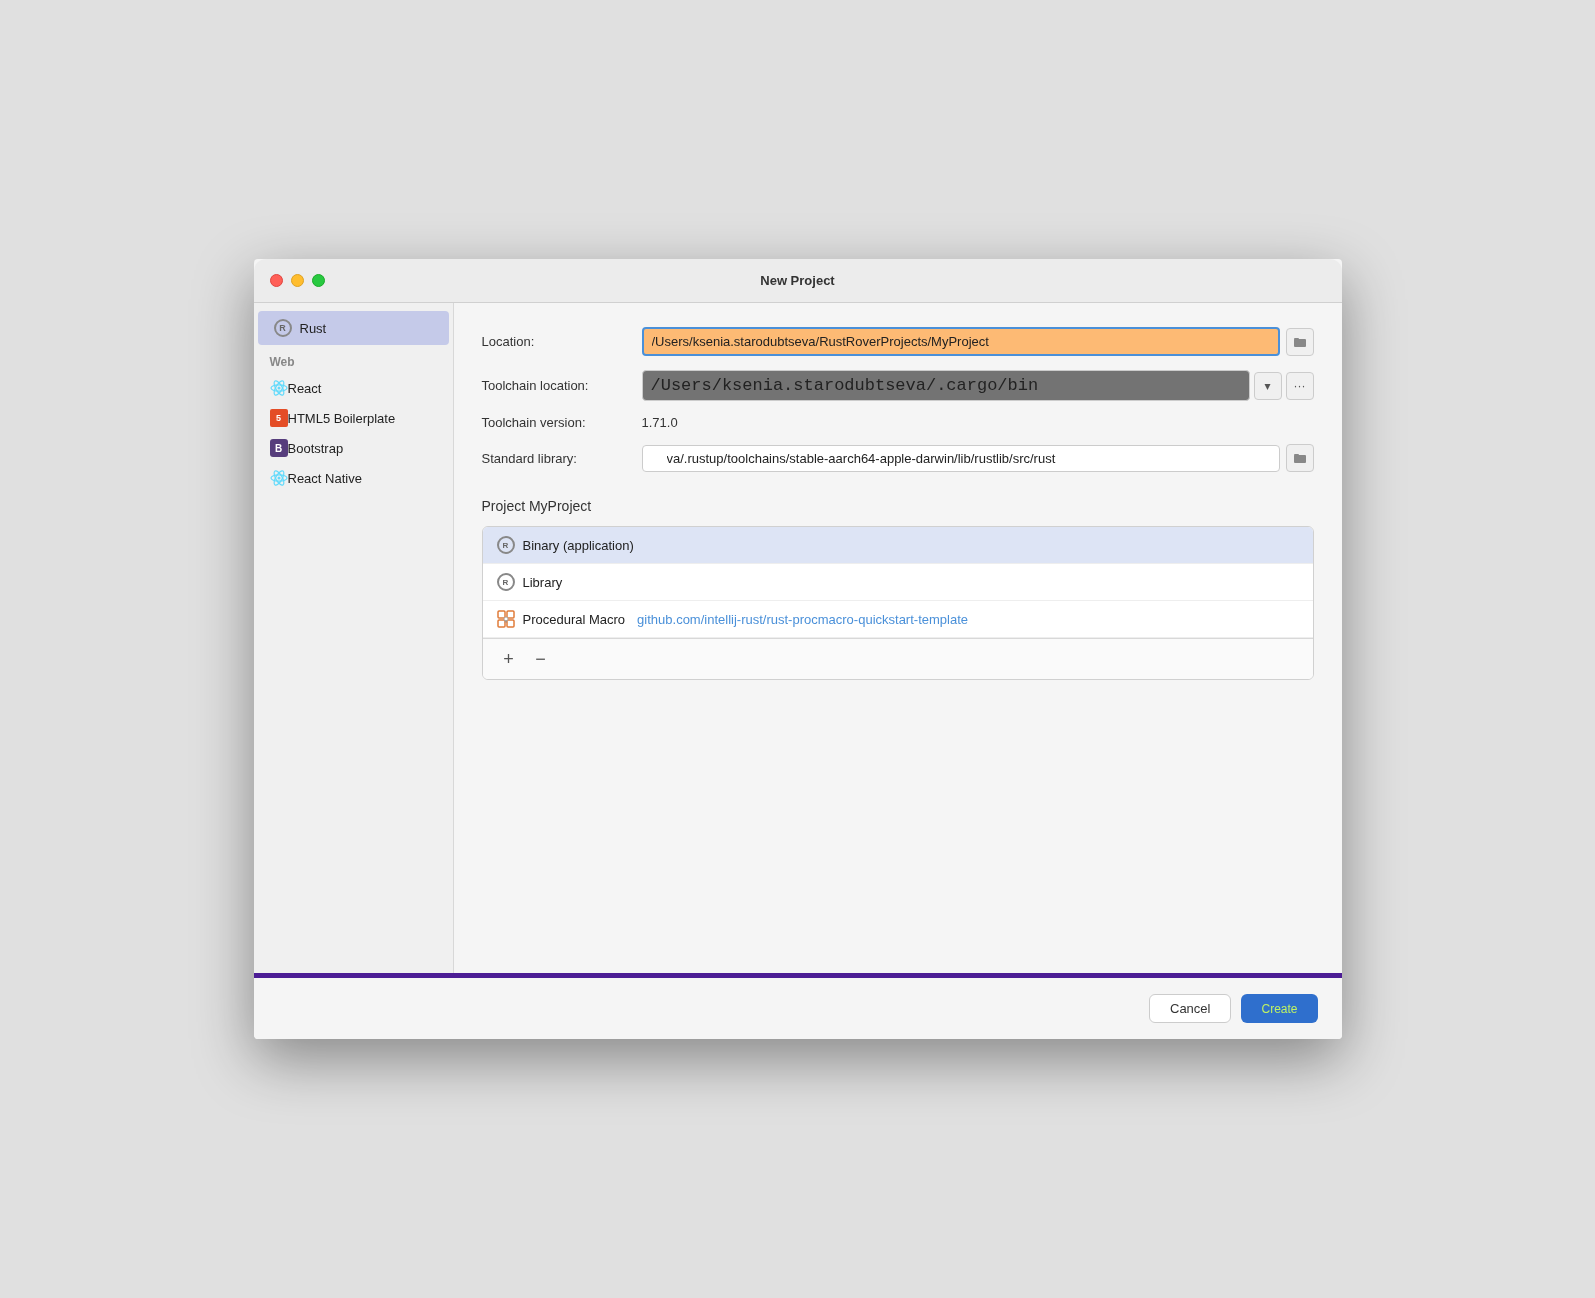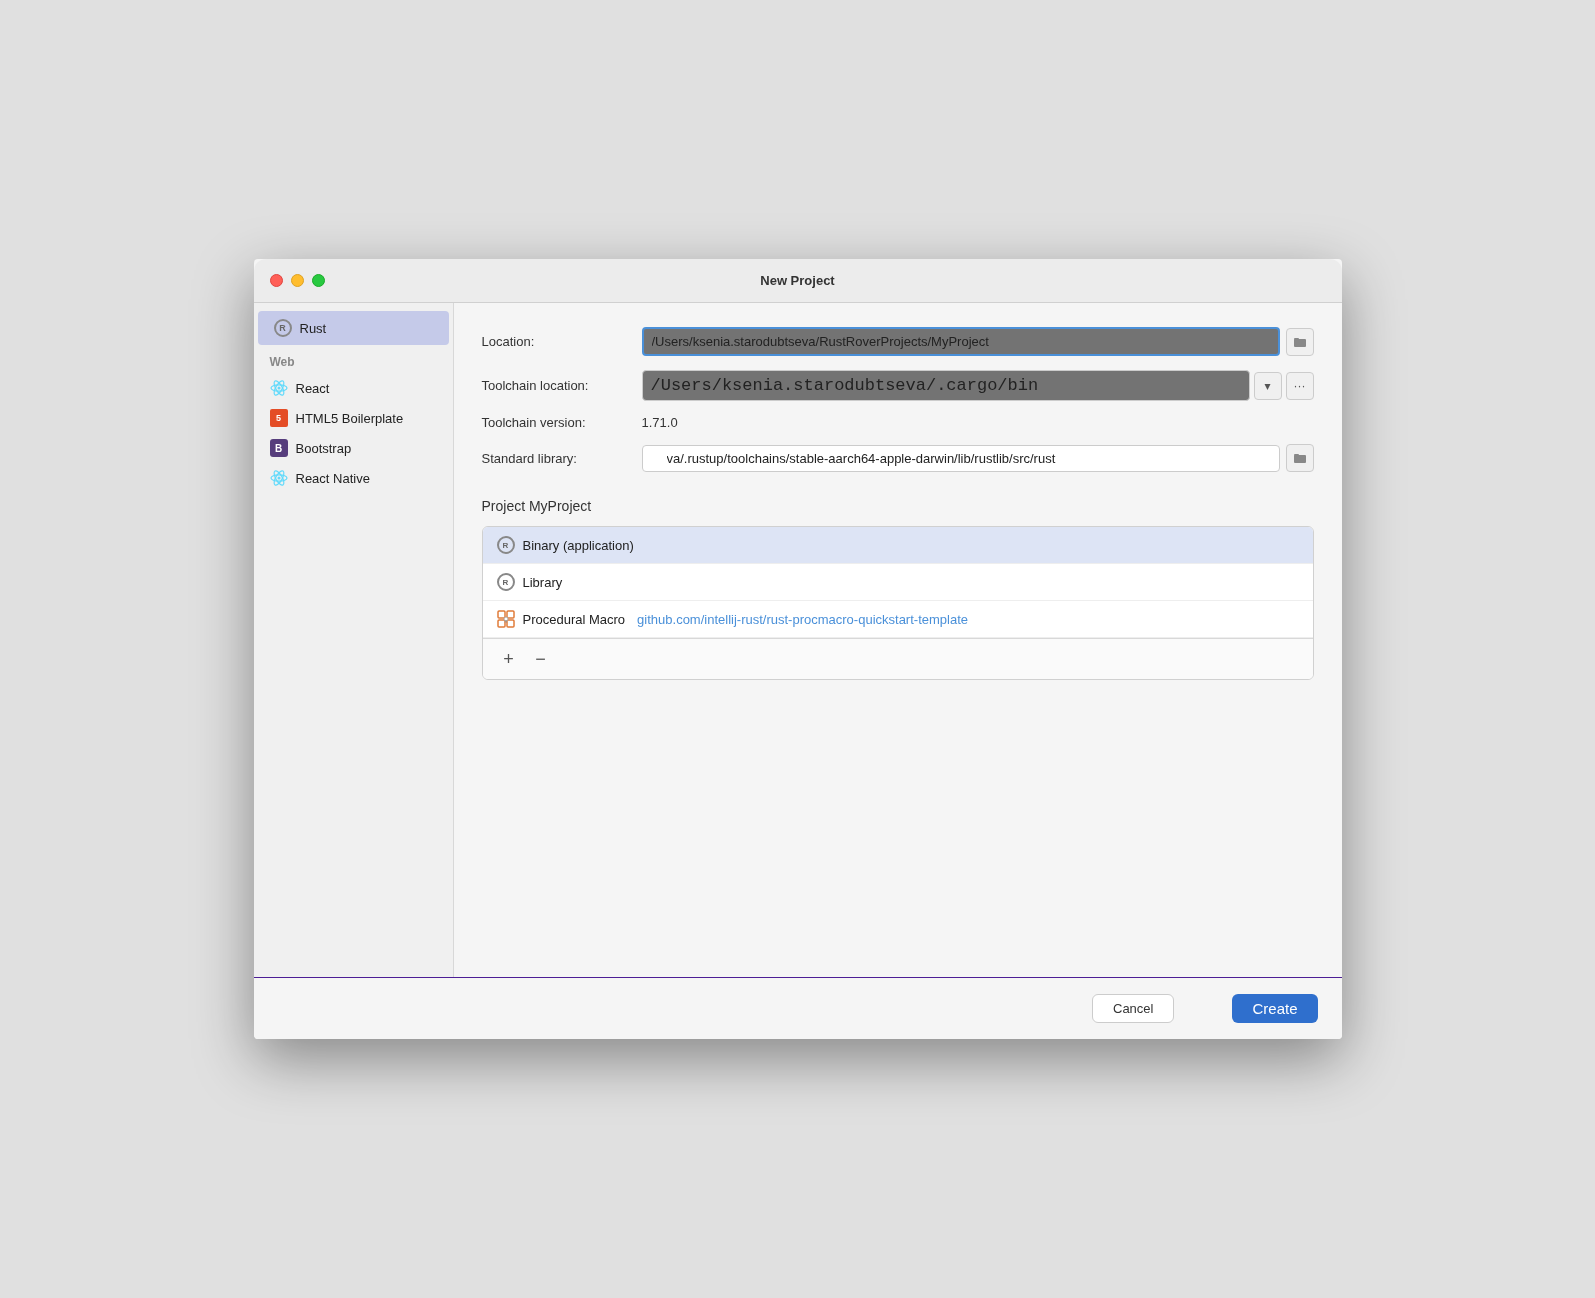--- a/index.html
+++ b/index.html
@@ -80,21 +80,20 @@
     .section-header {
       color: #888;
       font-size: 12px;
       padding: 10px 16px 4px;
       font-weight: 700;
     }
     .sidebar-item {
       padding: 6px 16px;
       display: flex;
       align-items: center;
-      gap: 8px;
       cursor: pointer;
     }
     .sidebar-item span {
       font-size: 13px;
       color: #222;
     }
     
     .icon-rust {
       width: 18px;
       height: 18px;
@@ -160,21 +159,21 @@
       display: flex;
       align-items: center;
       gap: 6px;
     }
     .form-input {
       flex: 1;
       border: 2px solid #4a90d9;
       border-radius: 4px;
       padding: 5px 8px;
       font-size: 13px;
-      background: #737373;
+      background: #fdba74;
       outline: none;
       color: #222;
     }
     .form-input-readonly {
       flex: 1;
       border: 1px solid #ccc;
       border-radius: 4px;
       padding: 5px 24px;
       font-size: 13px;
       background: white;
@@ -287,42 +286,41 @@
       font-size: 18px;
       color: #555;
       background: none;
       border: none;
     }
     .footer {
       display: flex;
       justify-content: flex-end;
       gap: 10px;
       padding: 16px 24px;
-      border-top: 1px solid #4c1d95;
+      border-top: 5px solid #4c1d95;
       background: #f5f5f5;
     }
     .btn-cancel {
       padding: 6px 20px;
       border: 1px solid #ccc;
       border-radius: 6px;
       background: white;
       font-size: 13px;
       cursor: pointer;
       color: #333;
     }
     .btn-create {
       padding: 6px 20px;
       border: none;
       border-radius: 6px;
       background: #2f6fcd;
-      color: #ffffff;
-      font-size: 15px;
+      color: #bef264;
+      font-size: 12px;
       font-weight: 500;
       cursor: pointer;
-      margin-left: 48px;
     }
   </style>
 </head>
 <body>
 
 <div class="dialog">
 
   <div class="title-bar">
     <div class="traffic-lights">
       <div class="traffic-light tl-close"></div>

